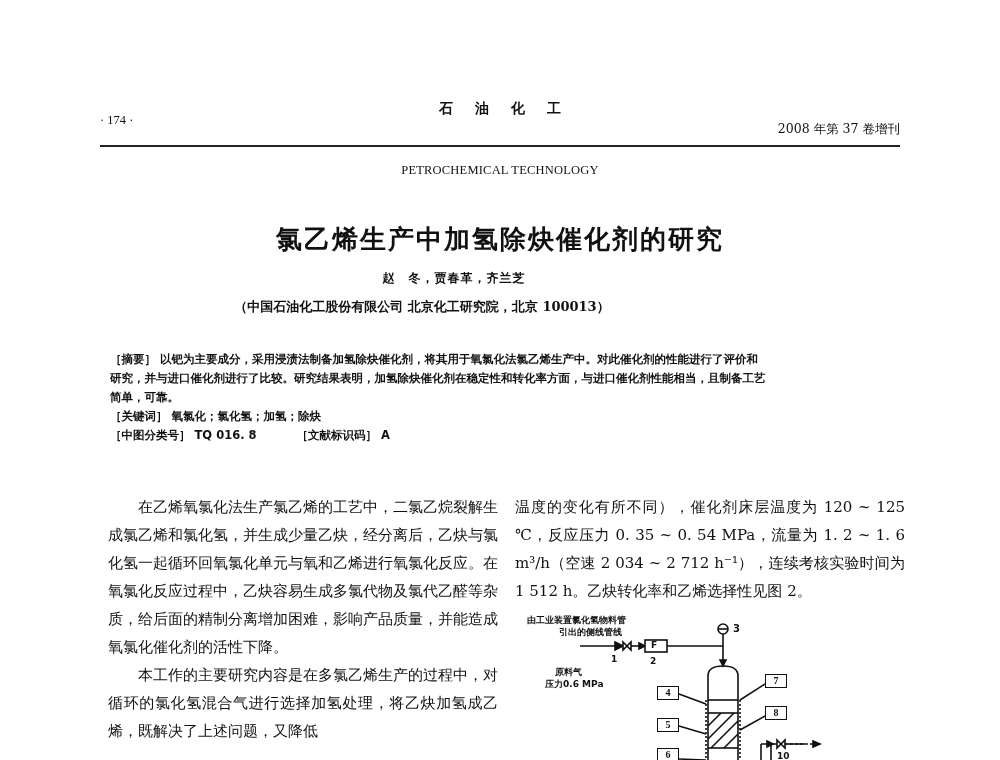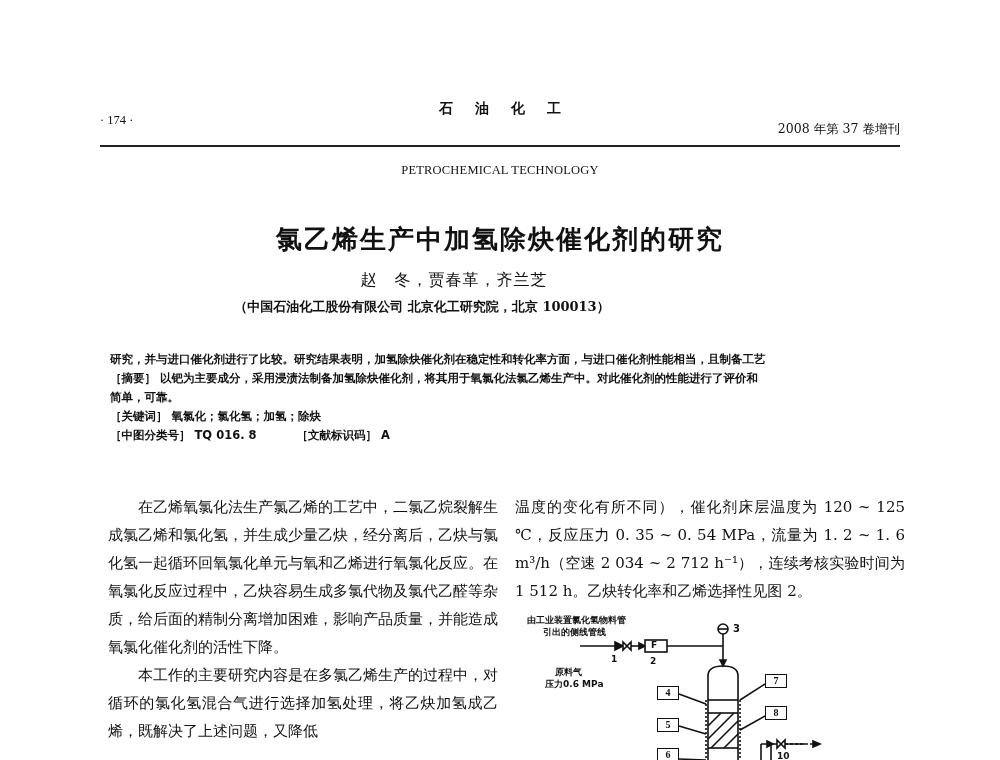--- a/index.html
+++ b/index.html
@@ -13,21 +13,21 @@
 
   
   .hdr-cn { left: 0; width: 1000px; top: 100px; text-align: center; font-size: 14px; font-weight: bold; letter-spacing: 22px; padding-left: 22px; box-sizing: border-box; }
   .hdr-en { left: 0; width: 1000px; top: 121px; text-align: center; font-size: 12.5px; letter-spacing: 0.2px; font-family: "Liberation Serif", serif; margin-top: 42px; }
   .hdr-page { left: 100px; top: 113px; font-size: 12.5px; font-family: "Liberation Serif", serif; text-align: right; }
   .hdr-issue { right: 100px; top: 121px; font-size: 12.5px; }
   .hdr-rule { left: 100px; top: 145px; width: 800px; height: 2px; background: #222; }
 
   
   .title { left: 0; width: 1000px; top: 203px; text-align: center; font-size: 26px; font-family: "DejaVu Sans", sans-serif; letter-spacing: 2px; font-weight: bold; margin-top: 19px; }
-  .authors { left: 0; width: 908px; top: 270px; text-align: center; font-size: 16px; letter-spacing: 1px; }
+  .authors { left: 0; width: 908px; top: 270px; text-align: center; font-size: 12px; letter-spacing: 1px; font-weight: bold; }
   .affil { left: 0; width: 844px; top: 298px; text-align: center; font-size: 13px; font-weight: bold; }
 
   
   .abs-block { left: 110px; top: 350px; width: 780px; font-size: 11.5px; line-height: 19px; font-weight: bold; font-family: "DejaVu Sans", sans-serif; }
   .abs-line { display: block; white-space: nowrap; }
   .meta-line { display: block; white-space: nowrap; }
   .gap { display: inline-block; width: 40px; }
 
   
   .col { top: 493px; width: 390px; font-size: 15px; line-height: 28px; text-align: justify; font-family: "DejaVu Serif", serif; }
@@ -48,39 +48,39 @@
 <div class="abs hdr-en">PETROCHEMICAL TECHNOLOGY</div>
 <div class="abs hdr-page">· 174 ·</div>
 <div class="abs hdr-issue">2008 年第 37 卷增刊</div>
 <div class="abs hdr-rule"></div>
 
 <div class="abs title">氯乙烯生产中加氢除炔催化剂的研究</div>
 <div class="abs authors">赵　冬，贾春革，齐兰芝</div>
 <div class="abs affil">（中国石油化工股份有限公司 北京化工研究院，北京 100013）</div>
 
 <div class="abs abs-block">
+  <span class="abs-line"><span>［摘要］</span> <span>以钯为主要成分，采用浸渍法制备加氢除炔催化剂，将其用于氧氯化法氯乙烯生产中。对此催化剂的性能进行了评价和</span></span>
   <span class="abs-line">研究，并与进口催化剂进行了比较。研究结果表明，加氢除炔催化剂在稳定性和转化率方面，与进口催化剂性能相当，且制备工艺</span>
-  <span class="abs-line"><span>［摘要］</span> <span>以钯为主要成分，采用浸渍法制备加氢除炔催化剂，将其用于氧氯化法氯乙烯生产中。对此催化剂的性能进行了评价和</span></span>
   <span class="abs-line">简单，可靠。</span>
   <span class="meta-line"><span>［关键词］</span> <span>氧氯化；氯化氢；加氢；除炔</span></span>
   <span class="meta-line"><span>［中图分类号］</span> <span>TQ 016. 8</span><span class="gap"></span><span>［文献标识码］</span> <span>A</span></span>
 </div>
 
 <div class="abs col col-left">
   <p>在乙烯氧氯化法生产氯乙烯的工艺中，二氯乙烷裂解生成氯乙烯和氯化氢，并生成少量乙炔，经分离后，乙炔与氯化氢一起循环回氧氯化单元与氧和乙烯进行氧氯化反应。在氧氯化反应过程中，乙炔容易生成多氯代物及氯代乙醛等杂质，给后面的精制分离增加困难，影响产品质量，并能造成氧氯化催化剂的活性下降。</p>
   <p>本工作的主要研究内容是在多氯乙烯生产的过程中，对循环的氯化氢混合气进行选择加氢处理，将乙炔加氢成乙烯，既解决了上述问题，又降低</p>
 </div>
 
 <div class="abs col col-right">
   <p class="noindent">温度的变化有所不同），催化剂床层温度为 120 ~ 125 ℃，反应压力 0. 35 ~ 0. 54 MPa，流量为 1. 2 ~ 1. 6 m³/h（空速 2 034 ~ 2 712 h⁻¹），连续考核实验时间为 1 512 h。乙炔转化率和乙烯选择性见图 2。</p>
 </div>
 
 <div class="abs fig">
   <div class="fig-lbl" style="left:12px; top:6px;">由工业装置氯化氢物料管</div>
-  <div class="fig-lbl" style="left:28px; top:18px;">引出的侧线管线</div>
+  <div class="fig-lbl" style="left:44px; top:18px;">引出的侧线管线</div>
   <div class="fig-lbl" style="left:40px; top:58px;">原料气</div>
   <div class="fig-lbl" style="left:30px; top:70px;">压力0.6 MPa</div>
 
   <svg width="330" height="152" style="position:absolute;left:0;top:0;">
     <g stroke="#111" stroke-width="1.6" fill="none">
 
       <line x1="65" y1="38" x2="110" y2="38"></line>
 
       <polygon points="100,34 108,38 100,42" fill="#111"></polygon>
       <path d="M108,34 L116,42 L116,34 L108,42 Z" fill="#fff"></path>

